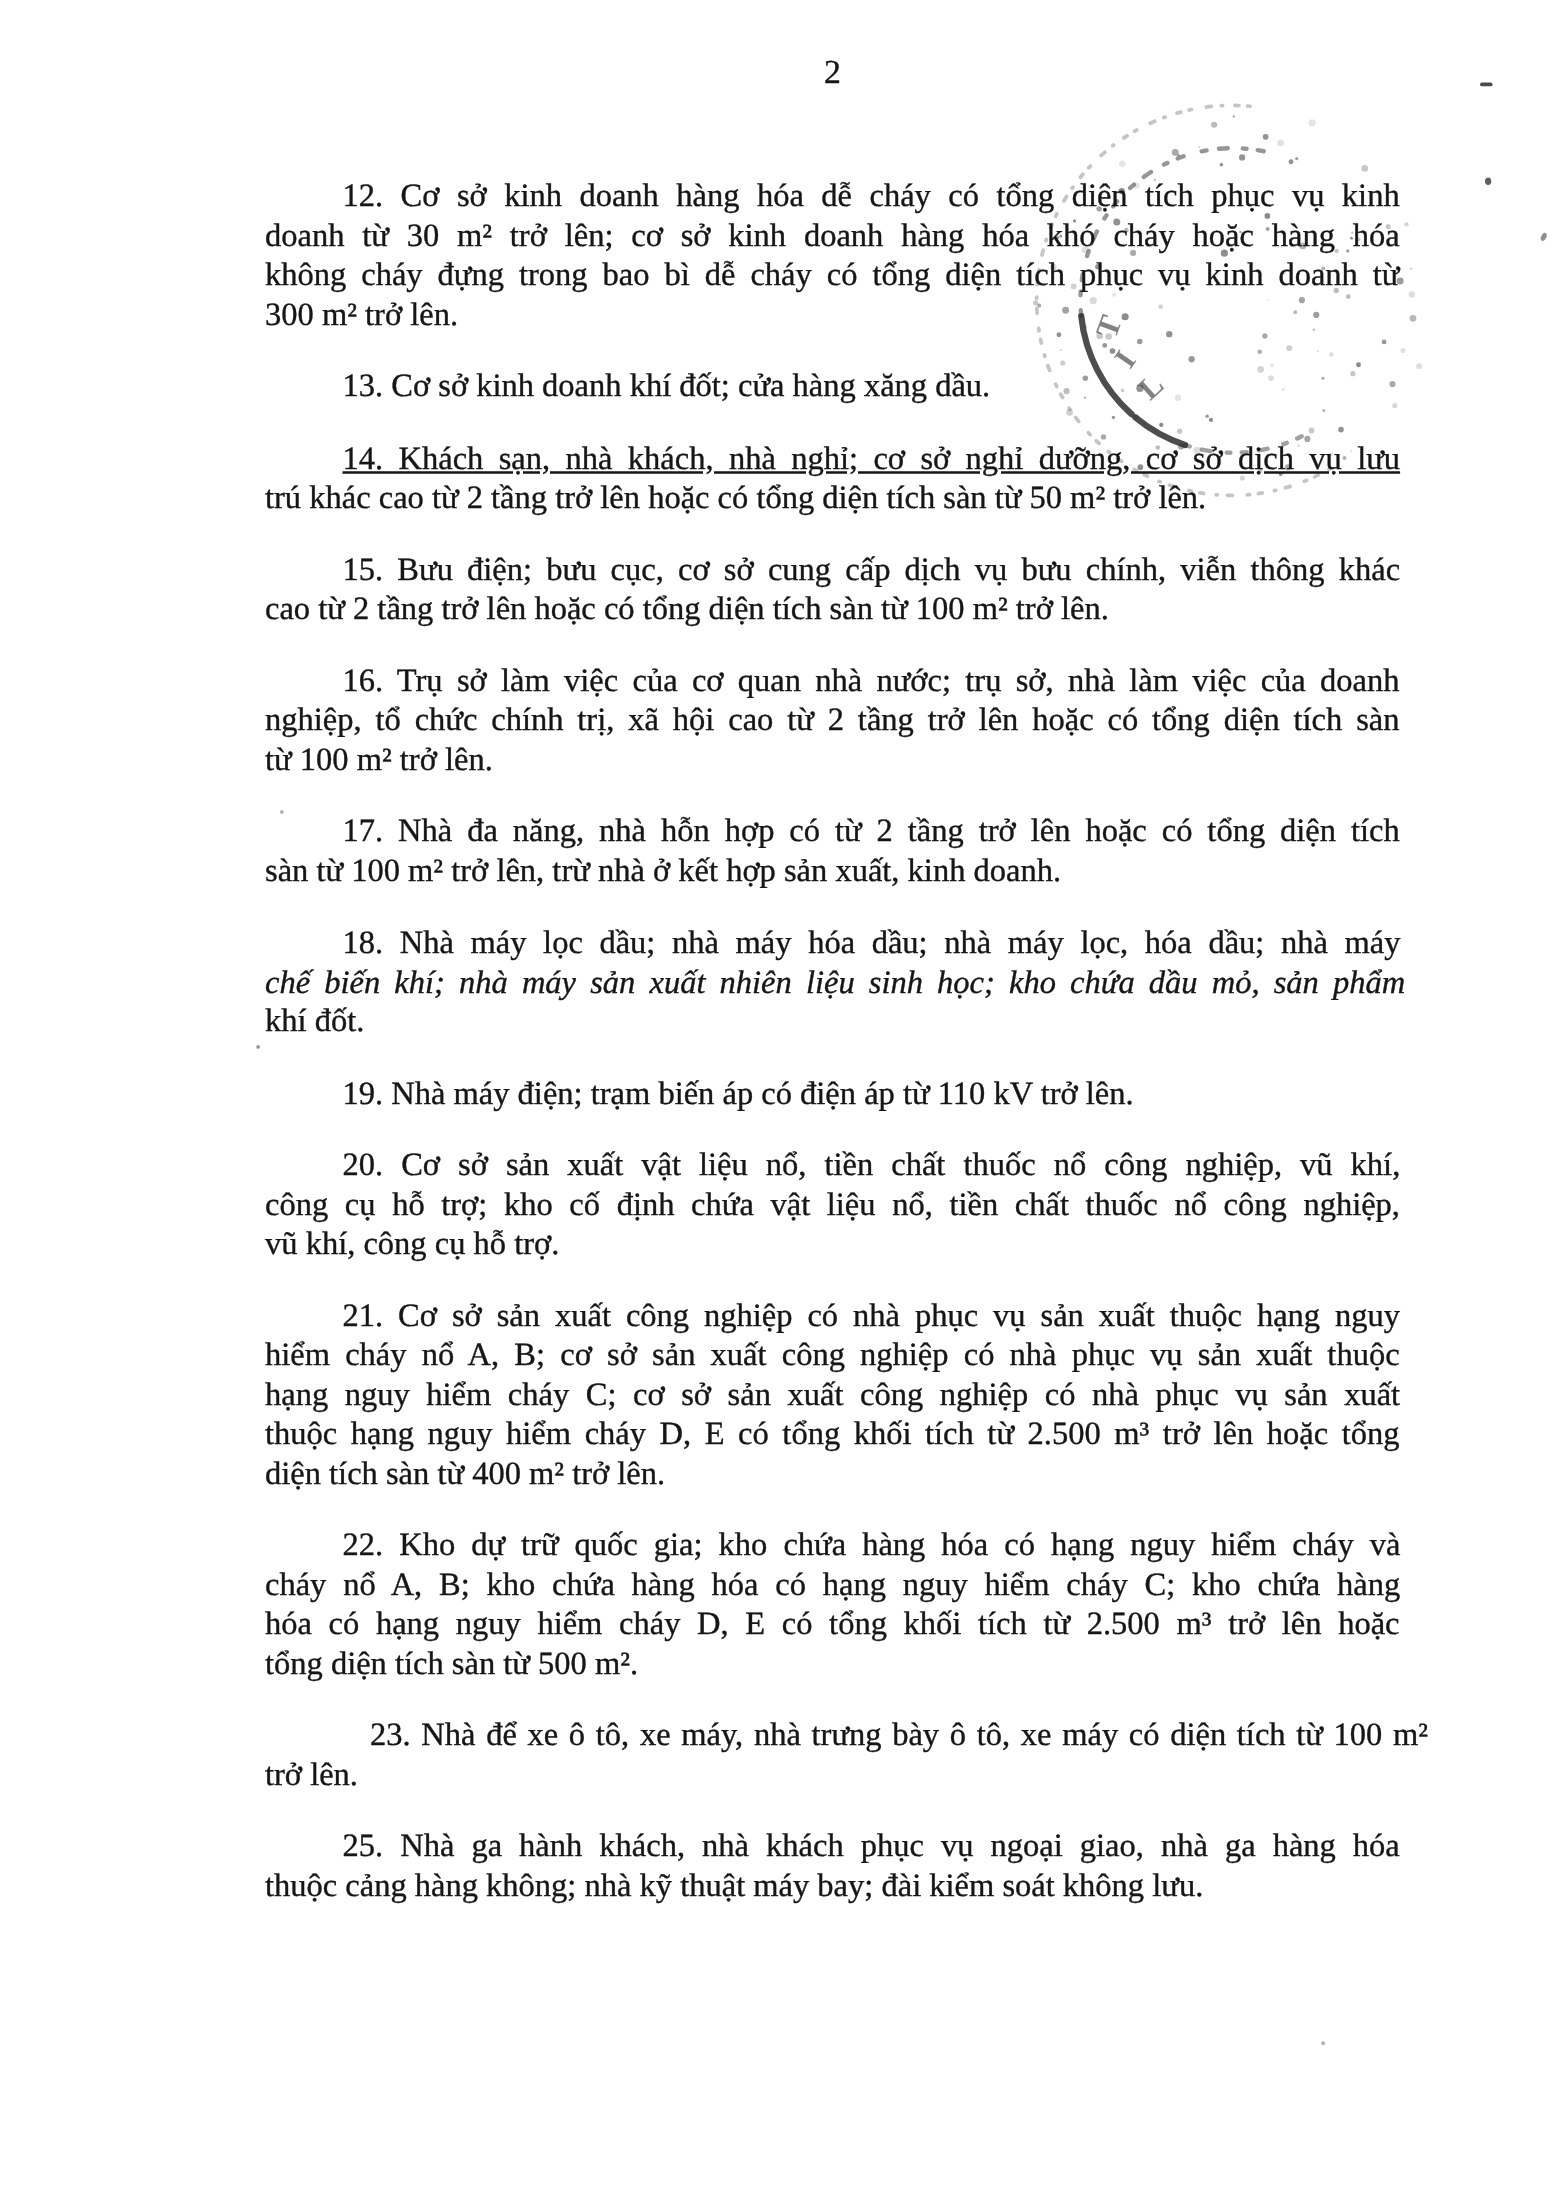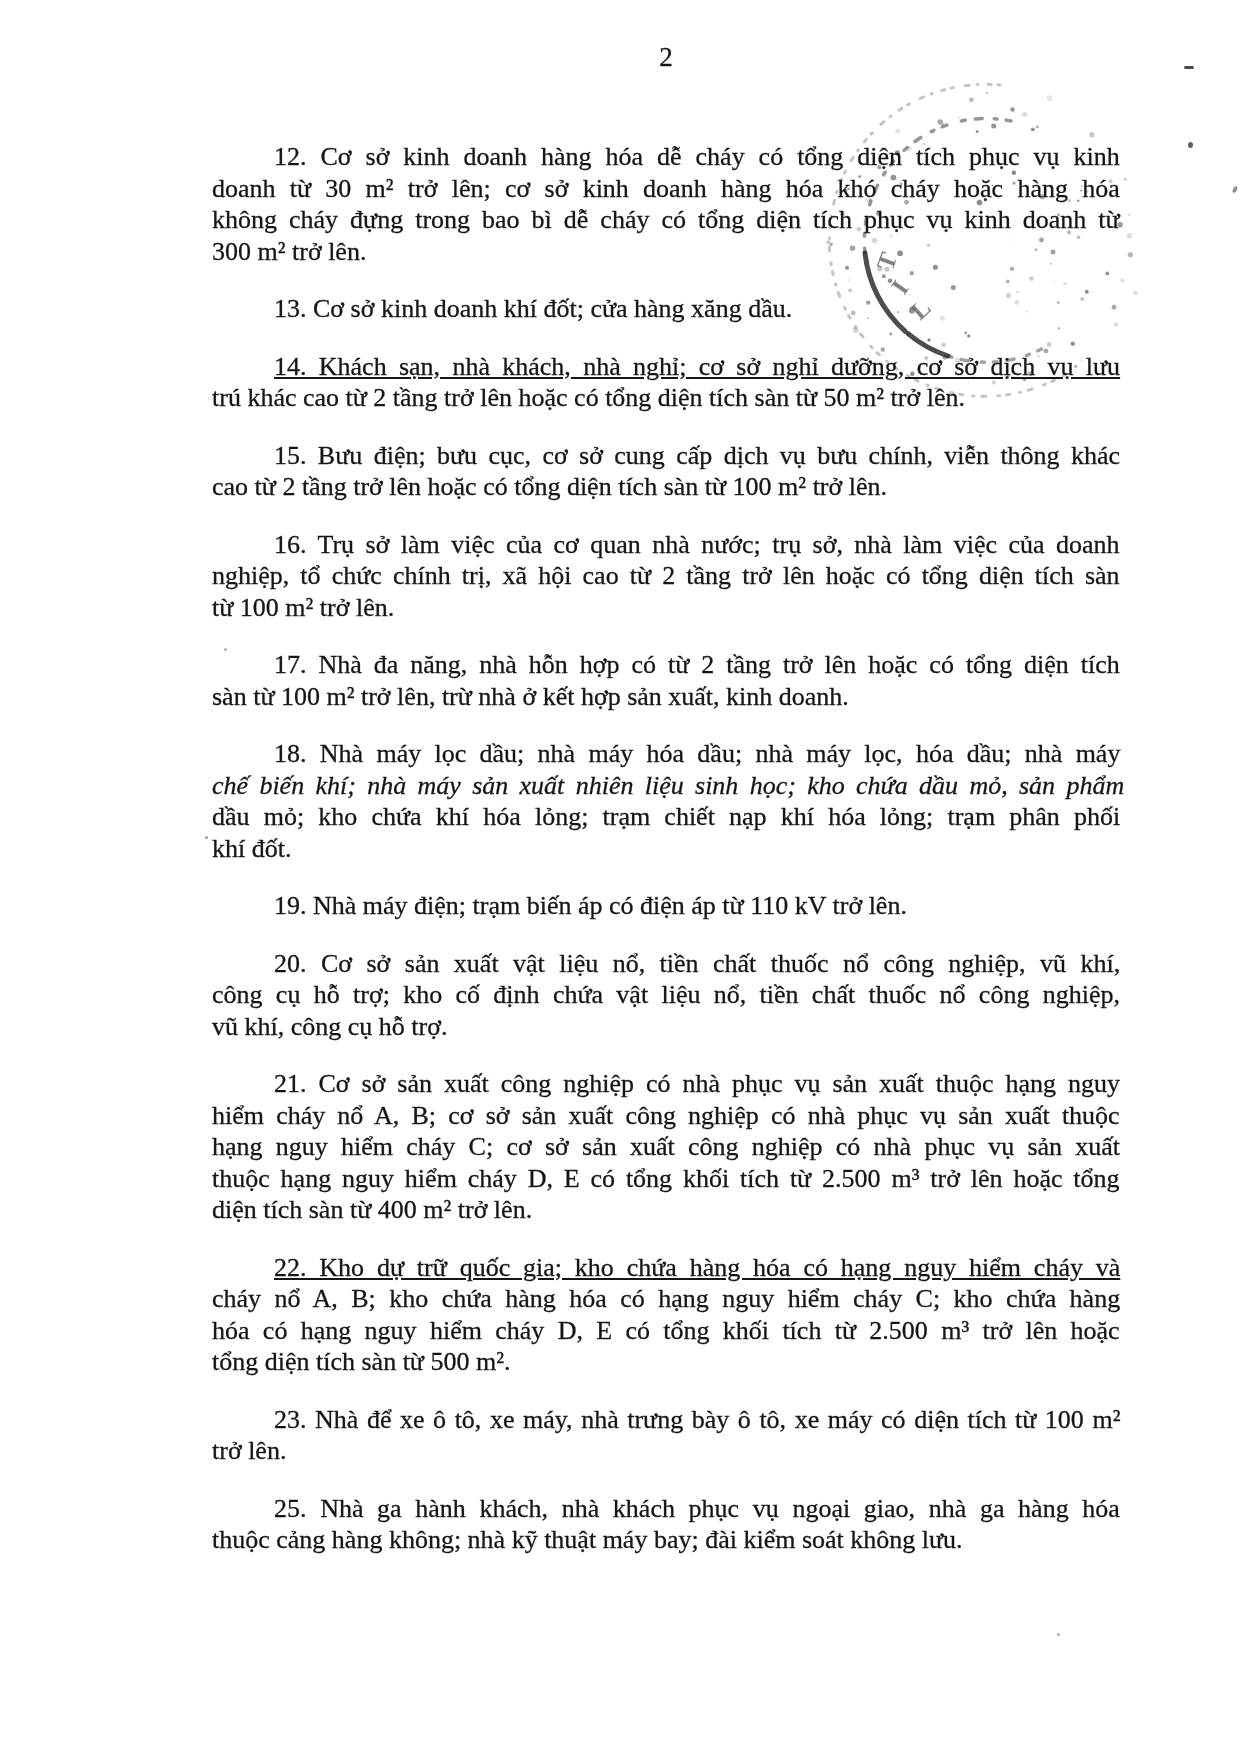--- a/index.html
+++ b/index.html
@@ -199,46 +199,45 @@
         <div class="line"><span style="word-spacing: 4.61111px;">nghiệp, tổ chức chính trị, xã hội cao từ 2 tầng trở lên hoặc có tổng diện tích sàn</span></div>
         <div class="line last"><span>từ 100 m² trở lên.</span></div>
       </div>
       <div class="para">
         <div class="line first"><span style="word-spacing: 5.47059px;">17. Nhà đa năng, nhà hỗn hợp có từ 2 tầng trở lên hoặc có tổng diện tích</span></div>
         <div class="line last"><span>sàn từ 100 m² trở lên, trừ nhà ở kết hợp sản xuất, kinh doanh.</span></div>
       </div>
       <div class="para">
         <div class="line first"><span style="word-spacing: 6.8px;">18. Nhà máy lọc dầu; nhà máy hóa dầu; nhà máy lọc, hóa dầu; nhà máy</span></div>
         <div class="line"><span style="word-spacing: 4.8125px; font-style: italic;">chế biến khí; nhà máy sản xuất nhiên liệu sinh học; kho chứa dầu mỏ, sản phẩm</span></div>
-        <div class="line"><span style="word-spacing: 7.66667px;">dầu mỏ; kho chứa khí hóa lỏng; trạm chiết nạp khí hóa lỏng; trạm phân phối</span></div>
         <div class="line last"><span>khí đốt.</span></div>
       </div>
       <div class="para">
         <div class="line first last"><span>19. Nhà máy điện; trạm biến áp có điện áp từ 110 kV trở lên.</span></div>
       </div>
       <div class="para">
         <div class="line first"><span style="word-spacing: 7.93333px;">20. Cơ sở sản xuất vật liệu nổ, tiền chất thuốc nổ công nghiệp, vũ khí,</span></div>
         <div class="line"><span style="word-spacing: 6.8125px;">công cụ hỗ trợ; kho cố định chứa vật liệu nổ, tiền chất thuốc nổ công nghiệp,</span></div>
         <div class="line last"><span>vũ khí, công cụ hỗ trợ.</span></div>
       </div>
       <div class="para">
         <div class="line first"><span style="word-spacing: 5.46667px;">21. Cơ sở sản xuất công nghiệp có nhà phục vụ sản xuất thuộc hạng nguy</span></div>
         <div class="line"><span style="word-spacing: 5.64706px;">hiểm cháy nổ A, B; cơ sở sản xuất công nghiệp có nhà phục vụ sản xuất thuộc</span></div>
         <div class="line"><span style="word-spacing: 6.75px;">hạng nguy hiểm cháy C; cơ sở sản xuất công nghiệp có nhà phục vụ sản xuất</span></div>
         <div class="line"><span style="word-spacing: 4.35294px;">thuộc hạng nguy hiểm cháy D, E có tổng khối tích từ 2.500 m³ trở lên hoặc tổng</span></div>
         <div class="line last"><span>diện tích sàn từ 400 m² trở lên.</span></div>
       </div>
       <div class="para">
-        <div class="line first"><span style="word-spacing: 6.33333px; text-decoration: underline;">22. Kho dự trữ quốc gia; kho chứa hàng hóa có hạng nguy hiểm cháy và</span></div>
+        <div class="line first"><span style="word-spacing: 6.33333px;">22. Kho dự trữ quốc gia; kho chứa hàng hóa có hạng nguy hiểm cháy và</span></div>
         <div class="line"><span style="word-spacing: 6.9375px;">cháy nổ A, B; kho chứa hàng hóa có hạng nguy hiểm cháy C; kho chứa hàng</span></div>
         <div class="line"><span style="word-spacing: 6.82353px;">hóa có hạng nguy hiểm cháy D, E có tổng khối tích từ 2.500 m³ trở lên hoặc</span></div>
         <div class="line last"><span>tổng diện tích sàn từ 500 m².</span></div>
       </div>
       <div class="para">
-        <div class="line first"><span style="word-spacing: 2.05px;">23. Nhà để xe ô tô, xe máy, nhà trưng bày ô tô, xe máy có diện tích từ 100 m²</span></div>
+        <div class="line first"><span style="word-spacing: 2.05px; margin-left: 22px;">23. Nhà để xe ô tô, xe máy, nhà trưng bày ô tô, xe máy có diện tích từ 100 m²</span></div>
         <div class="line last"><span>trở lên.</span></div>
       </div>
       <div class="para">
         <div class="line first"><span style="word-spacing: 7.14286px;">25. Nhà ga hành khách, nhà khách phục vụ ngoại giao, nhà ga hàng hóa</span></div>
         <div class="line last"><span>thuộc cảng hàng không; nhà kỹ thuật máy bay; đài kiểm soát không lưu.</span></div>
       </div>
     </div>
 
   <div class="speck" style="left:1184px;top:66px;width:10px;height:3px;border-radius:2px;opacity:.8;"></div>
   <div class="speck" style="left:1188px;top:142px;width:5px;height:6px;opacity:.7;"></div>

